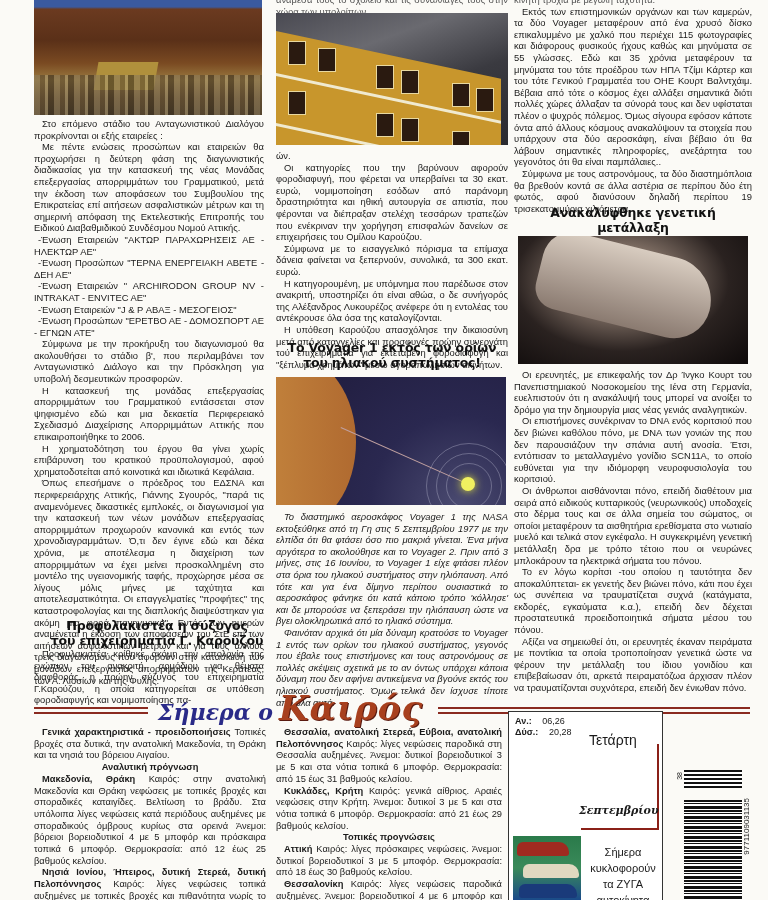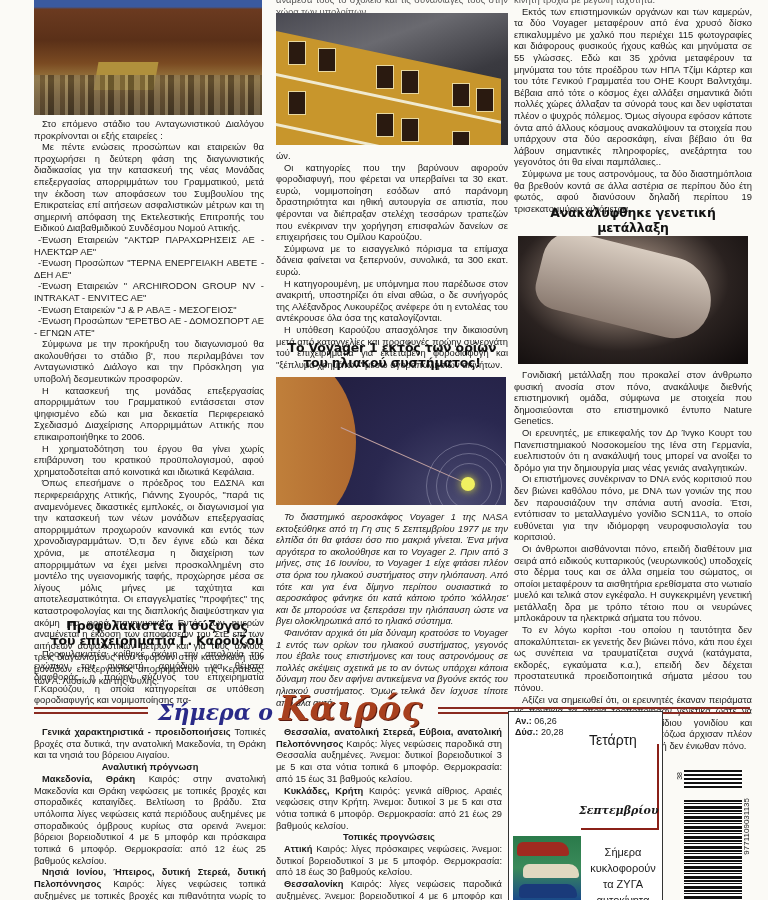--- a/index.html
+++ b/index.html
@@ -30,21 +30,21 @@
   
   .rule{position:absolute;height:3px;border-top:2px solid #8a2a20;border-bottom:2px solid #8a2a20;}
   #weather-title-simera{position:absolute;left:158px;top:699px;font-family:"DejaVu Serif",serif;font-style:italic;font-weight:bold;font-size:22px;color:#2a2a88;}
   #weather-title-kairos{position:absolute;left:279px;top:688px;font-family:"DejaVu Serif",serif;font-weight:bold;font-style:italic;font-size:34px;color:#a8401e;letter-spacing:1px;text-shadow:1px 1px 0 #5a1a10;}
   .wcol{position:absolute;font-size:9.3px;line-height:11.7px;text-align:justify;}
   .wcol p{margin:0;text-indent:8px;}
   .wcol .sub{text-align:center;font-weight:bold;text-indent:0;}
   .wcol b{font-weight:bold;}
   #date-box{position:absolute;left:508px;top:711px;width:153px;height:189px;border:1px solid #333;background:#fff;}
   #sunrise{position:absolute;left:6px;top:4px;font-size:9px;font-weight:bold;line-height:11px;}
-  #sunrise span.v{font-weight:normal;}
+  #sunrise span.v{font-weight:normal;margin-left:8px;}
   #weekday{position:absolute;left:80px;top:20px;font-size:14px;}
   #day-num{position:absolute;left:72px;top:32px;font-family:"DejaVu Serif",serif;font-weight:bold;font-size:58px;line-height:60px;color:#8a2018;text-shadow:3px 3px 0 #f0d080;letter-spacing:-3px;}
   #month{position:absolute;left:70px;top:92px;font-family:"DejaVu Serif",serif;font-weight:bold;font-style:italic;font-size:11px;}
   #date-frame{position:absolute;left:72px;top:32px;width:76px;height:84px;border-right:2px solid #8a2018;border-bottom:2px solid #8a2018;}
   #cars-img{position:absolute;left:4px;top:124px;width:68px;height:64px;background:linear-gradient(180deg,#2a7a4a 0%,#3a8a5a 50%,#1a4a8a 100%);}
   #cars-img .car{position:absolute;height:14px;border-radius:6px 10px 3px 3px;}
   #ad-text{position:absolute;left:76px;top:132px;width:76px;text-align:center;font-size:11px;line-height:16px;}
   #ad-text b{font-weight:normal;}
   #barcode{position:absolute;left:684px;top:770px;width:60px;height:130px;}
   #barcode .bars{position:absolute;left:0;top:30px;width:58px;height:100px;background:repeating-linear-gradient(180deg,#111 0 2px,#fff 2px 3px,#111 3px 4px,#fff 4px 6px,#111 6px 9px,#fff 9px 10px);}
@@ -138,21 +138,20 @@
 <div class="headline" style="position:absolute;left:514px;top:205px;width:238px;">
   <div>Ανακαλύφθηκε γενετική μετάλλαξη</div>
   <div>που χαρίζει ανοσία στον πόνο</div>
 </div>
 
 <div class="photo" id="photo-finger">
   <div class="finger"></div>
 </div>
 
 <div class="col" style="left:514px;top:369px;width:238px;">
-  <p>Γονιδιακή μετάλλαξη που προκαλεί στον άνθρωπο φυσική ανοσία στον πόνο, ανακάλυψε διεθνής επιστημονική ομάδα, σύμφωνα με στοιχεία που δημοσιεύονται στο επιστημονικό έντυπο Nature Genetics.</p>
   <p>Οι ερευνητές, με επικεφαλής τον Δρ Ίνγκο Κουρτ του Πανεπιστημιακού Νοσοκομείου της Ιένα στη Γερμανία, ευελπιστούν ότι η ανακάλυψή τους μπορεί να ανοίξει το δρόμο για την δημιουργία μιας νέας γενιάς αναλγητικών.</p>
   <p>Οι επιστήμονες συνέκριναν το DNA ενός κοριτσιού που δεν βιώνει καθόλου πόνο, με DNA των γονιών της που δεν παρουσιάζουν την σπάνια αυτή ανοσία. Έτσι, εντόπισαν το μεταλλαγμένο γονίδιο SCN11A, το οποίο ευθύνεται για την ιδιόμορφη νευροφυσιολογία του κοριτσιού.</p>
   <p>Οι άνθρωποι αισθάνονται πόνο, επειδή διαθέτουν μια σειρά από ειδικούς κυτταρικούς (νευρωνικούς) υποδοχείς στο δέρμα τους και σε άλλα σημεία του σώματος, οι οποίοι μεταφέρουν τα αισθητήρια ερεθίσματα στο νωτιαίο μυελό και τελικά στον εγκέφαλο. Η συγκεκριμένη γενετική μετάλλαξη δρα με τρόπο τέτοιο που οι νευρώνες μπλοκάρουν τα ηλεκτρικά σήματα του πόνου.</p>
   <p>Το εν λόγω κορίτσι -του οποίου η ταυτότητα δεν αποκαλύπτεται- εκ γενετής δεν βιώνει πόνο, κάτι που έχει ως συνέπεια να τραυματίζεται συχνά (κατάγματα, εκδορές, εγκαύματα κ.α.), επειδή δεν δέχεται προστατευτικά προειδοποιητικά σήματα μέσου του πόνου.</p>
   <p>Αξίζει να σημειωθεί ότι, οι ερευνητές έκαναν πειράματα με ποντίκια τα οποία τροποποίησαν γενετικά ώστε να φέρουν την μετάλλαξη του ίδιου γονιδίου και επιβεβαίωσαν ότι, αρκετά πειραματόζωα άρχισαν πλέον να τραυματίζονται συχνότερα, επειδή δεν ένιωθαν πόνο.</p>
 </div>
 
 <div class="rule" style="left:34px;top:707px;width:114px;"></div>
 <div class="rule" style="left:438px;top:707px;width:312px;"></div>
 <div id="weather-title-simera">Σήμερα ο</div>

